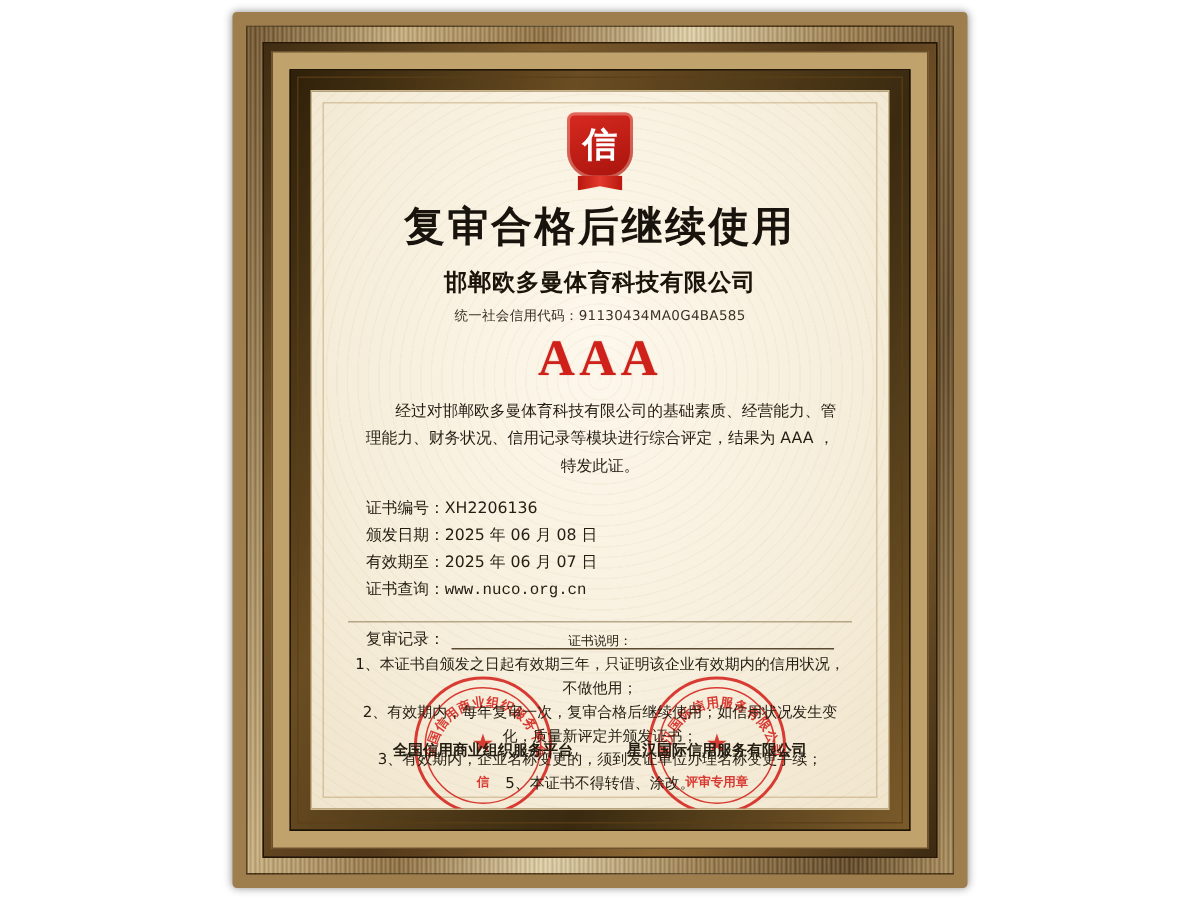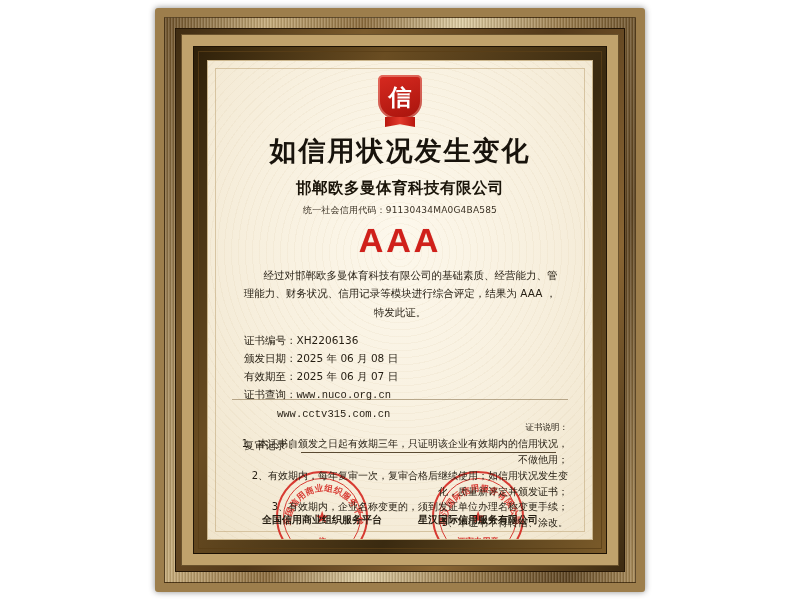--- a/index.html
+++ b/index.html
@@ -182,21 +182,21 @@
   }
 
   .credit-code {
     font-size: 9px;
     color: #3a3124;
     margin-bottom: 2px;
     letter-spacing: .2px;
   }
 
   .grade {
-    font-family: Liberation Sans, sans-serif;
+    font-family: Liberation Serif, serif;
     font-size: 34px;
     font-weight: bold;
     color: #d0201a;
     letter-spacing: 3px;
     margin: 4px 0 6px 0;
     text-shadow: 0 0 1px rgba(150,10,10,.4);
   }
 
   .statement {
     font-size: 10.5px;
@@ -352,23 +352,23 @@
     font-weight: bold;
     white-space: nowrap;
   }
 
   
   .notes {
     position: absolute;
     left: 24px;
     right: 24px;
     bottom: 8px;
-    text-align: right;
+    text-align: center;
     border-top: 1px solid rgba(120,95,55,.5);
-    padding-top: 22px;
+    padding-top: 7px;
   }
   .notes-title {
     font-size: 8.5px;
     color: #241d12;
     margin-bottom: 2px;
   }
   .notes li {
     font-size: 10px;
     line-height: 1.58;
     color: #241d12;
@@ -392,21 +392,21 @@
     <div class="paper-inner-line"></div>
 
     <div class="content">
 
       <div class="emblem">
         <div class="shield"></div>
         <div class="shield-char">信</div>
         <div class="ribbon"></div>
       </div>
 
-      <div class="cert-title">如信用状况发生变化</div>
+      <div class="cert-title">复审合格后继续使用</div>
 
       <div class="company-name">邯郸欧多曼体育科技有限公司</div>
 
       <div class="credit-code">
         <span>统一社会信用代码：</span><span>91130434MA0G4BA585</span>
       </div>
 
       <div class="grade">AAA</div>
 
       <div class="statement">经过对邯郸欧多曼体育科技有限公司的基础素质、经营能力、管理能力、财务状况、信用记录等模块进行综合评定，结果为 AAA ，特发此证。</div>
@@ -417,23 +417,20 @@
             <span>证书编号：</span><span>XH2206136</span>
           </div>
           <div class="line">
             <span>颁发日期：</span><span>2025 年 06 月 08 日</span>
           </div>
           <div class="line">
             <span>有效期至：</span><span>2025 年 06 月 07 日</span>
           </div>
           <div class="line">
             <span>证书查询：</span><span class="link">www.nuco.org.cn</span>
-          </div>
-          <div class="line indent">
-            <span class="link">www.cctv315.com.cn</span>
           </div>
         </div>
 
       </div>
 
       <div class="review-row">
         <span class="review-label">复审记录：</span>
         <span class="review-line"></span>
       </div>
 

